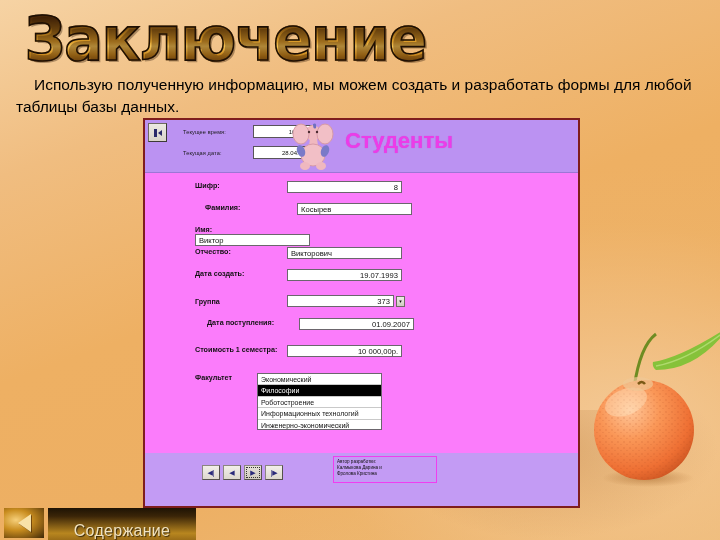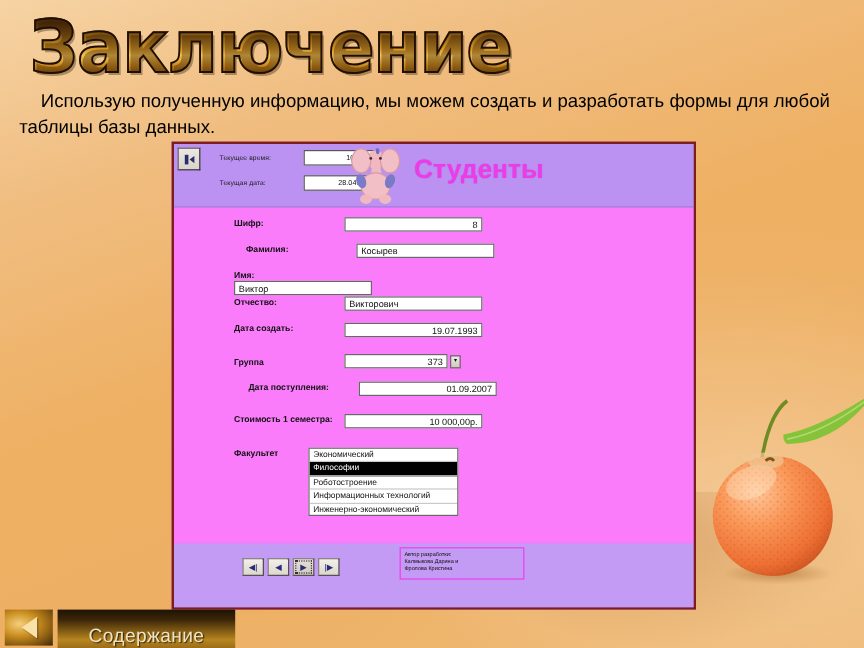--- a/index.html
+++ b/index.html
@@ -234,21 +234,21 @@
       <div class="fval txt" style="width:115px;">Викторович</div>
     </div>
 
     <div class="frow" style="left:50px;top:96px;">
       <div class="flbl">Дата создать:</div>
       <div class="fval num" style="width:115px;">19.07.1993</div>
     </div>
 
     <div class="frow" style="left:50px;top:122px;align-items:center;">
       <div class="flbl">Группа</div>
-      <div class="fval num" style="width:86px;padding-left:39px;">373</div>
+      <div class="fval num" style="width:107px;padding-left:39px;">373</div>
       <span class="spin">▾</span>
     </div>
 
     <div class="frow" style="left:50px;top:145px;margin-left:12px;">
       <div class="flbl">Дата поступления:</div>
       <div class="fval num" style="width:115px;">01.09.2007</div>
     </div>
 
     <div class="frow" style="left:50px;top:172px;">
       <div class="flbl">Стоимость 1 семестра:</div>

